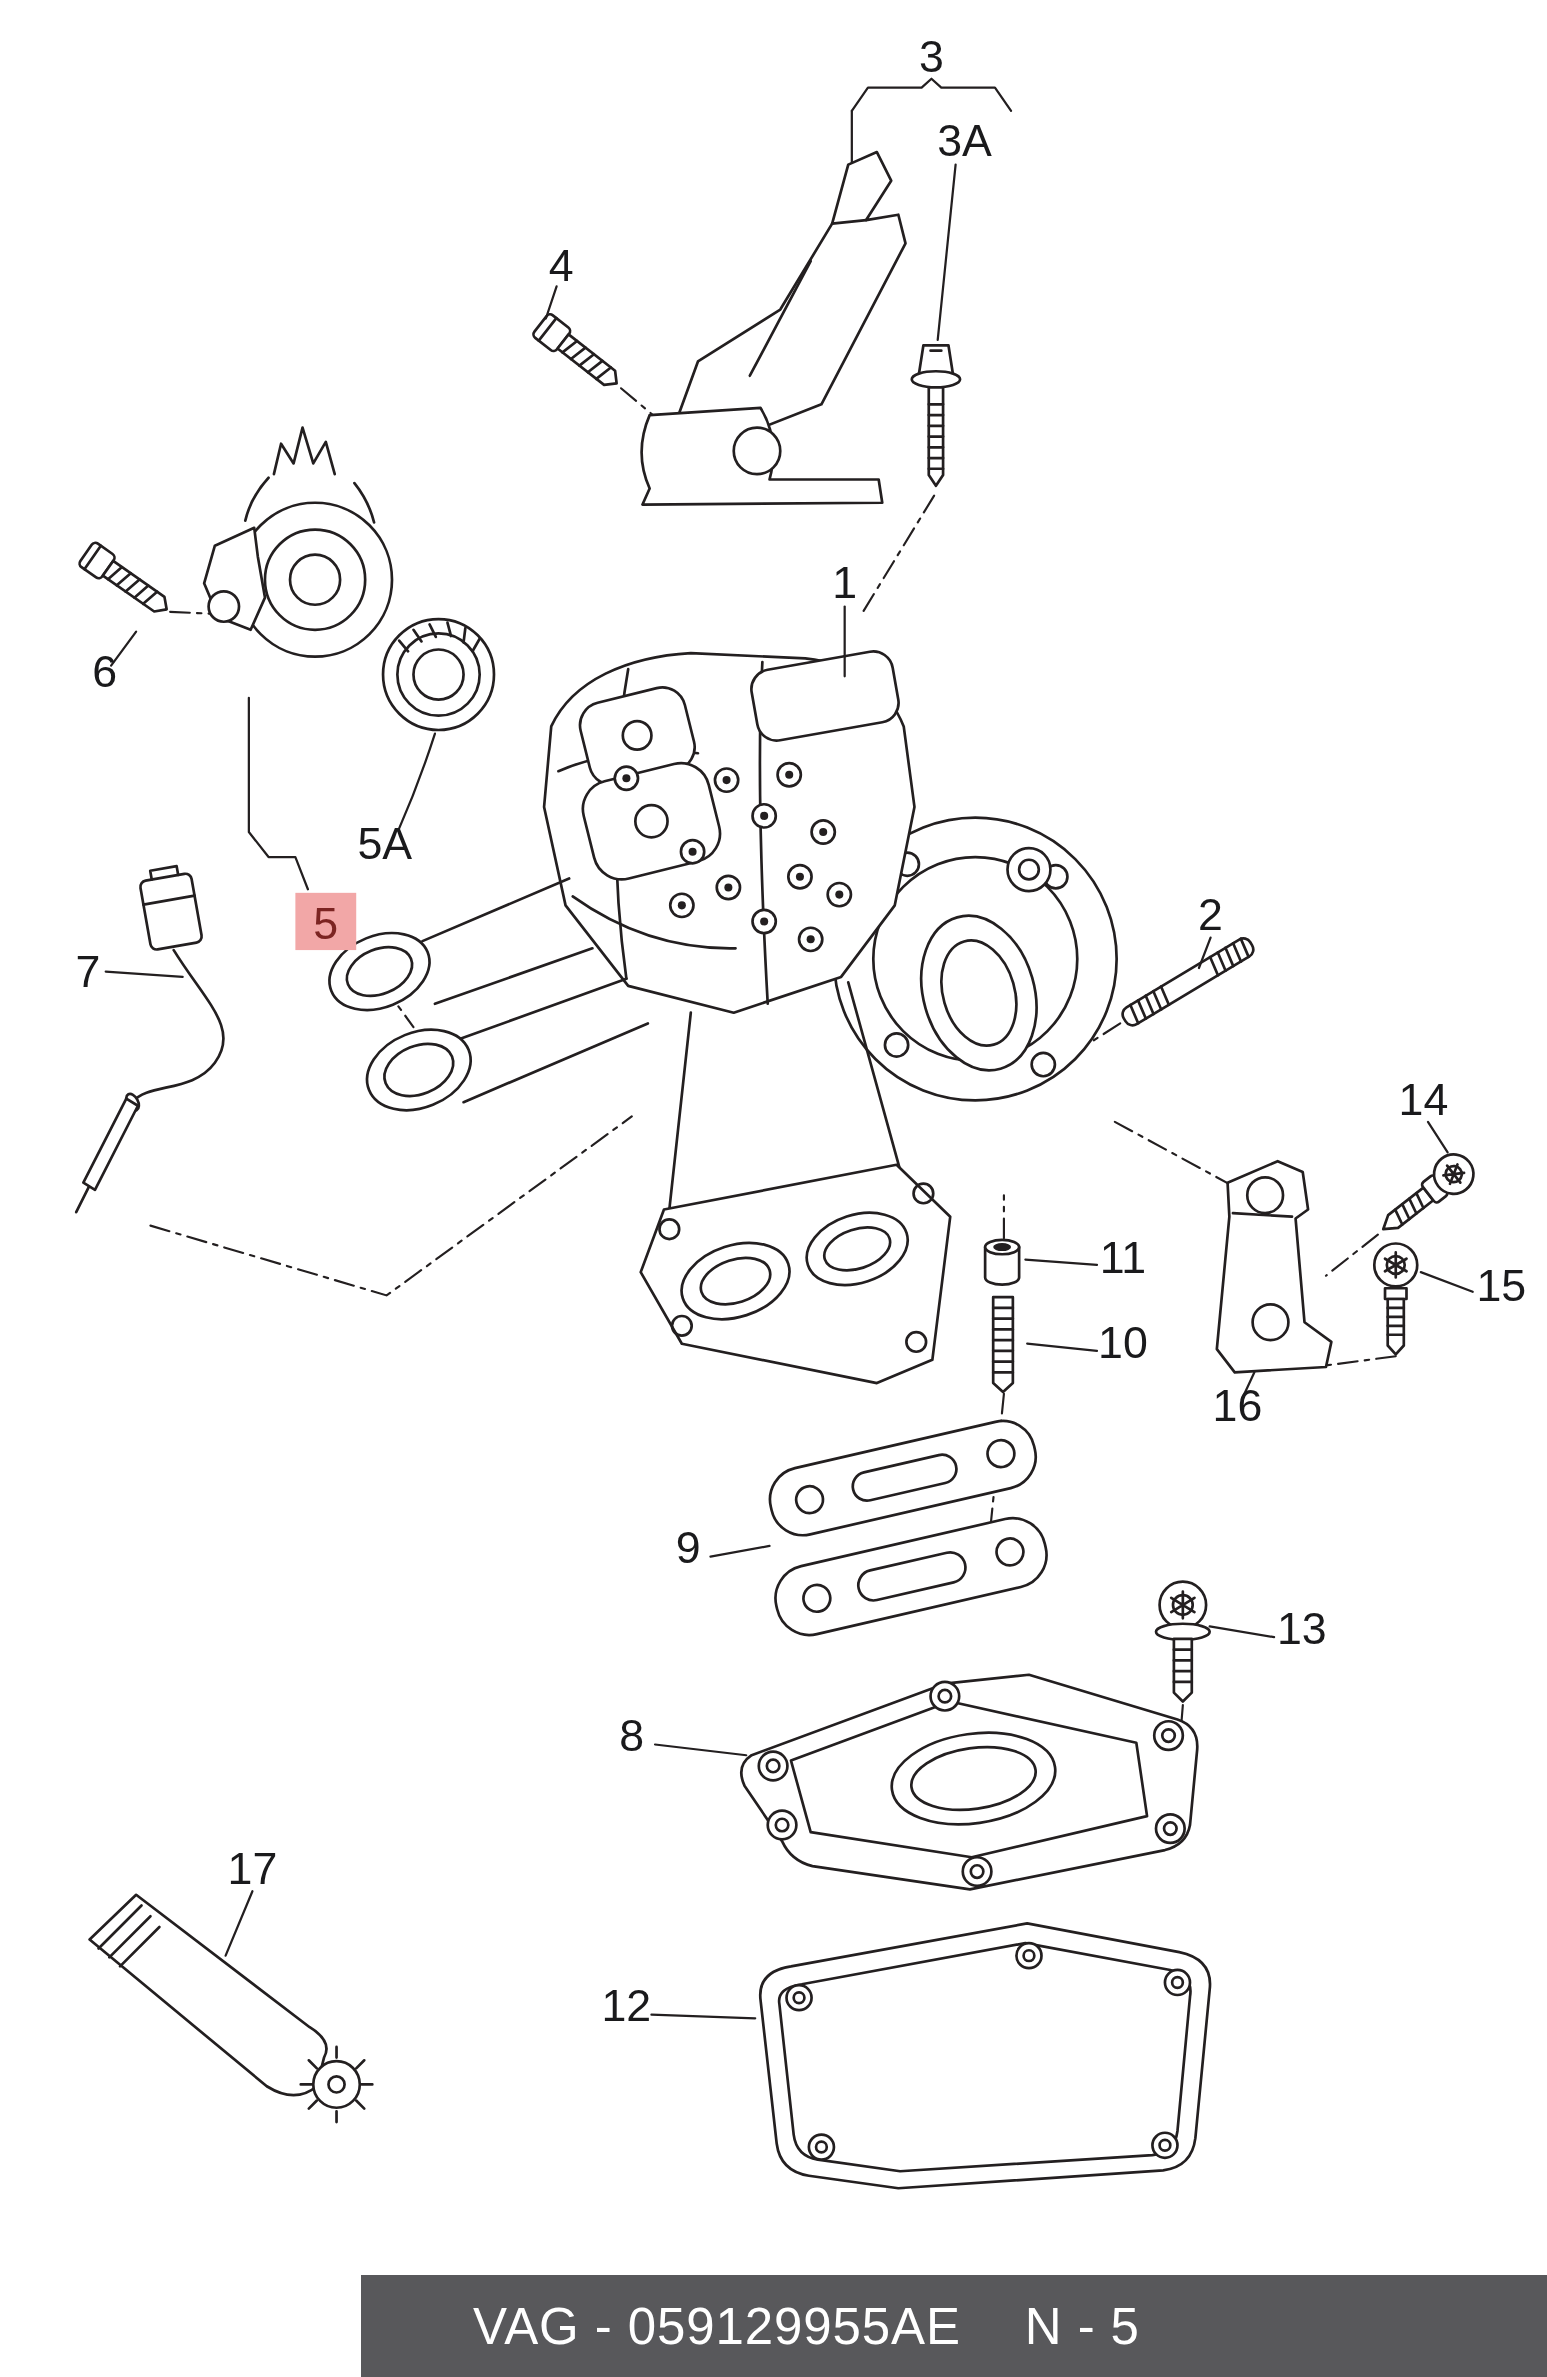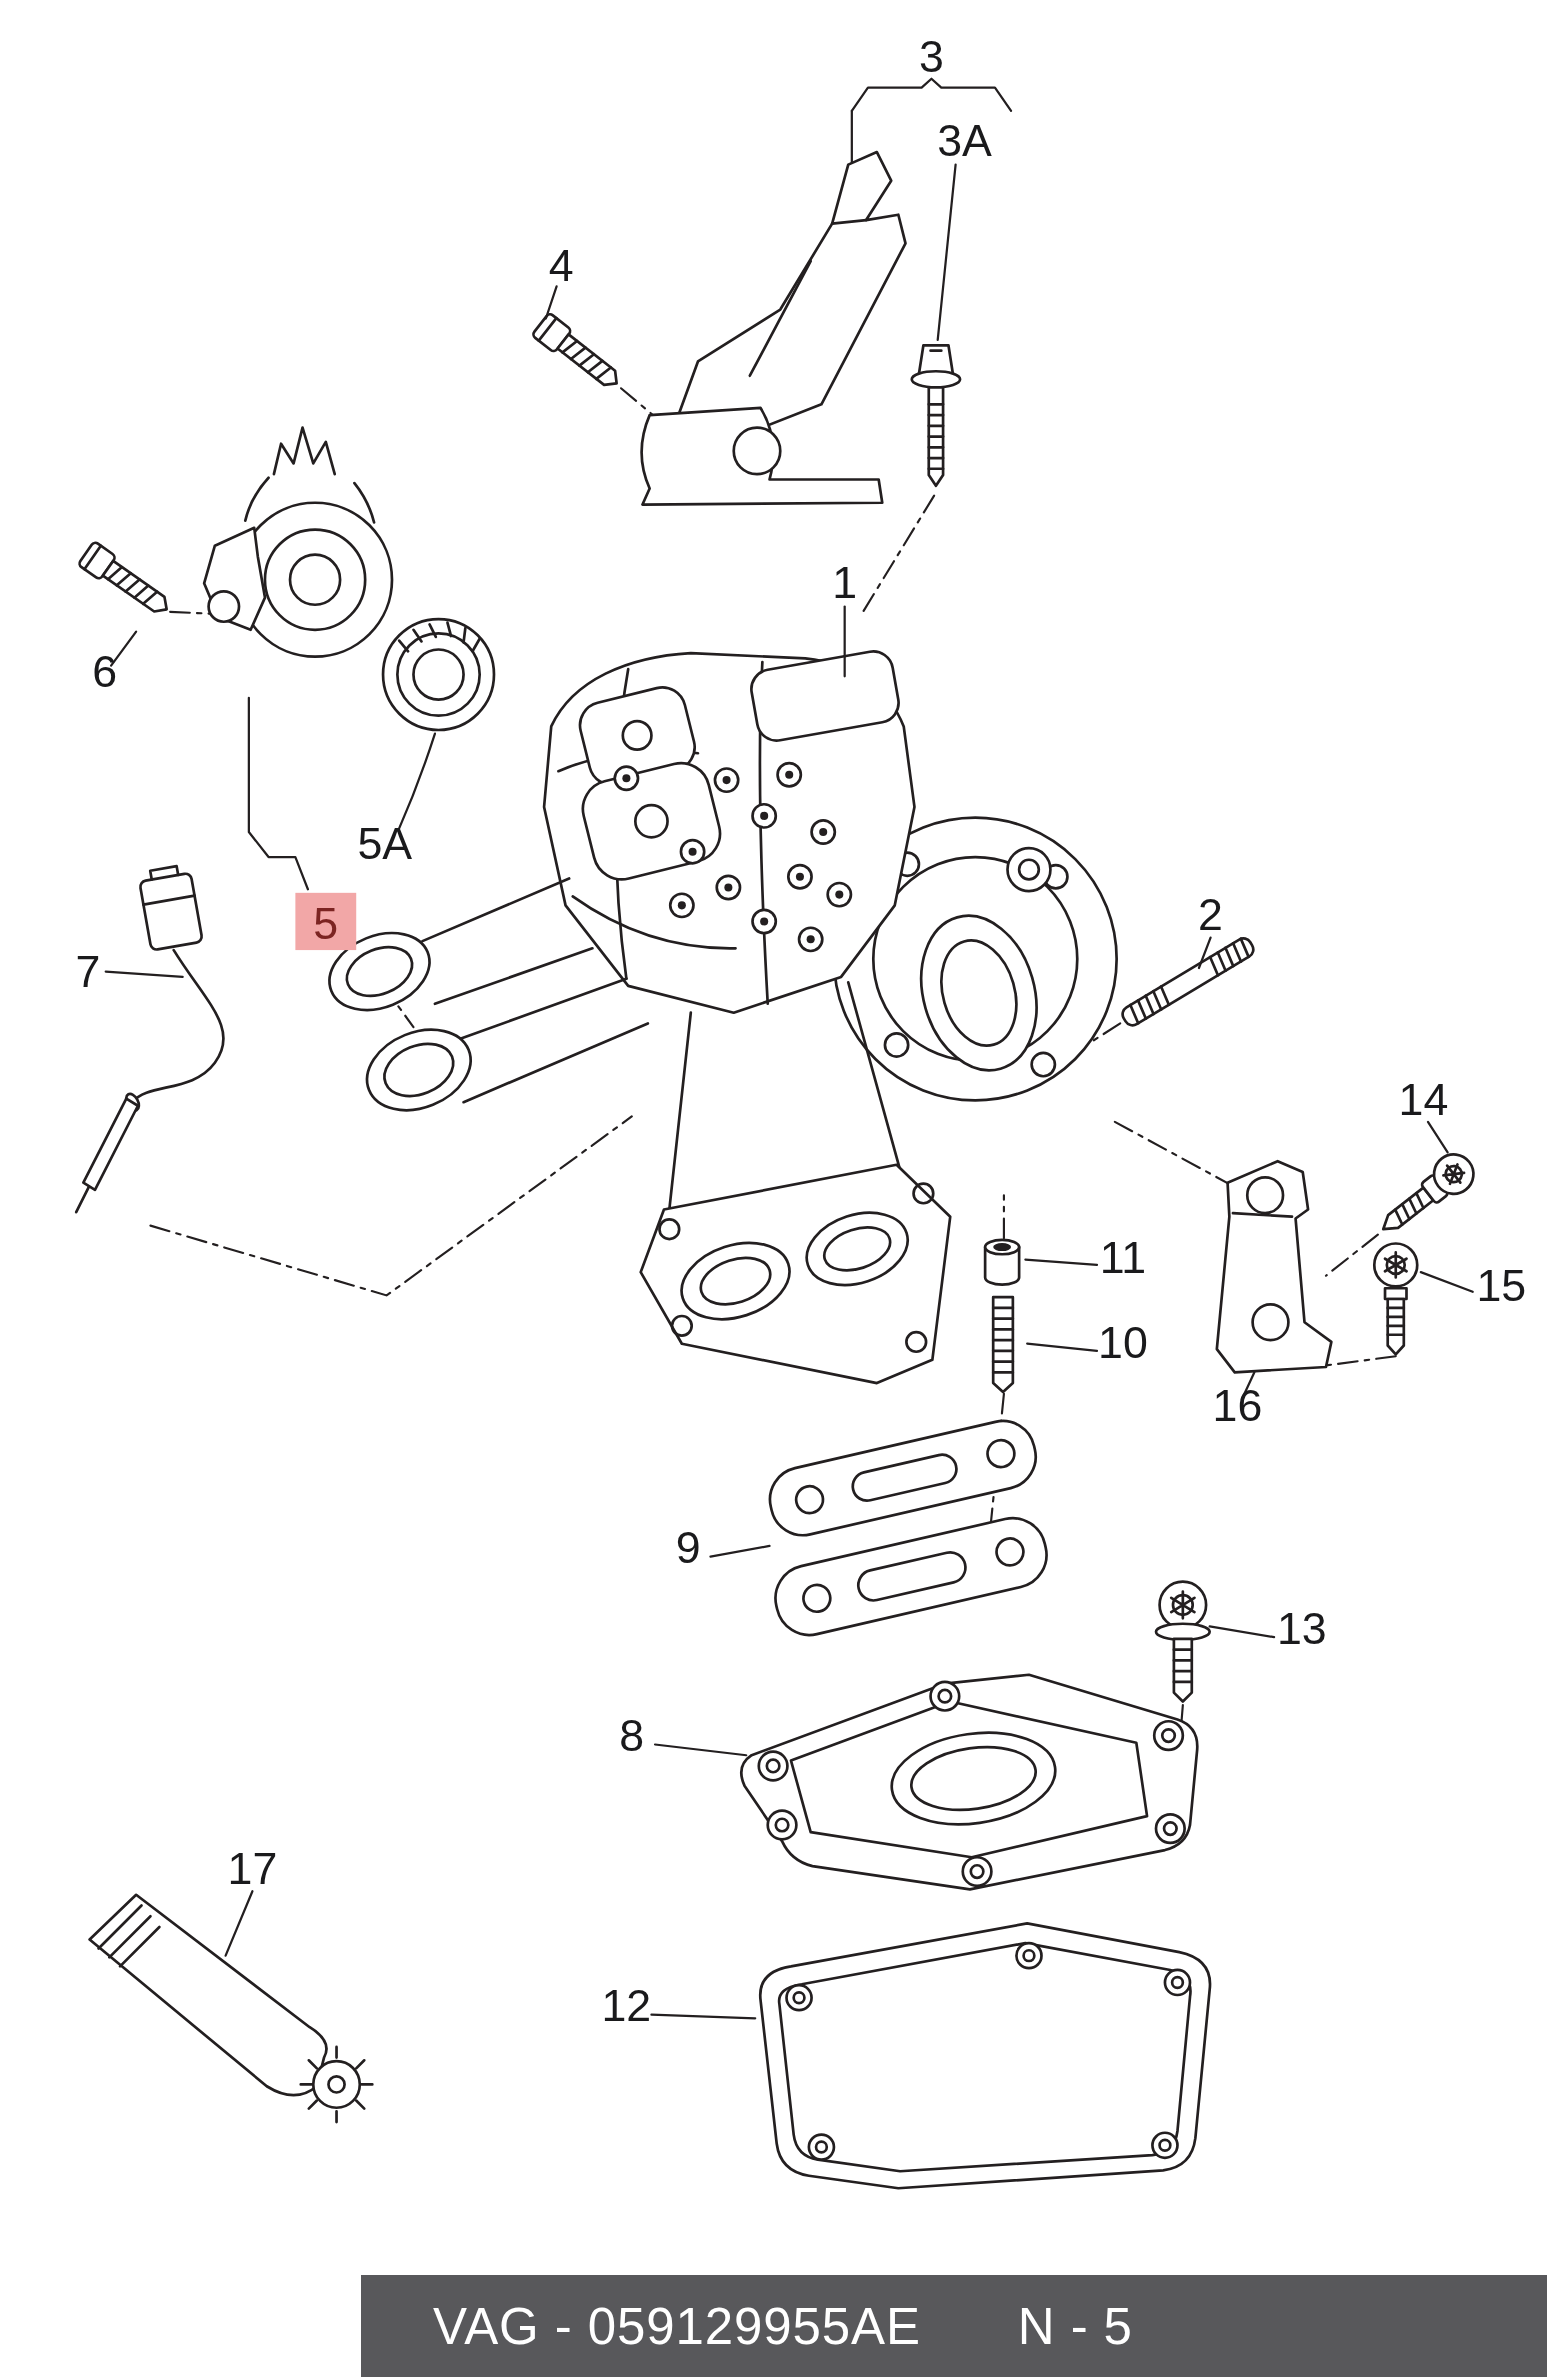--- a/index.html
+++ b/index.html
@@ -12,22 +12,22 @@
   .fw{fill:#ffffff;stroke:#231f20;stroke-width:3;stroke-linecap:round;stroke-linejoin:round;}
   .dk{fill:#231f20;stroke:none;}
   .ld{fill:none;stroke:#231f20;stroke-width:2.5;stroke-linecap:round;stroke-linejoin:round;}
   .cl{fill:none;stroke:#231f20;stroke-width:2.4;stroke-dasharray:22 8 5 8;stroke-linecap:round;}
 
   text.num{font-family:"Liberation Sans",sans-serif;font-size:50px;text-anchor:middle;}
 
   .footer{position:absolute;left:361px;top:2275px;width:1186px;height:103px;
           background:#58585b;color:#ffffff;display:flex;align-items:center;
           font-size:51px;letter-spacing:0.9px;white-space:nowrap;}
-  .footer span:first-child{margin-left:72px;}
-  .footer span:last-child{margin-left:97px;}
+  .footer span:first-child{margin-left:112px;}
+  .footer span:last-child{margin-left:64px;}
 </style>
 </head>
 <body>
 
 <div class="page">
 
 <svg class="art" width="1548" height="2377" viewBox="0 0 1730 2657">
 
   <g>
     <path class="cl" d="M1044 554 L962 688"></path>

